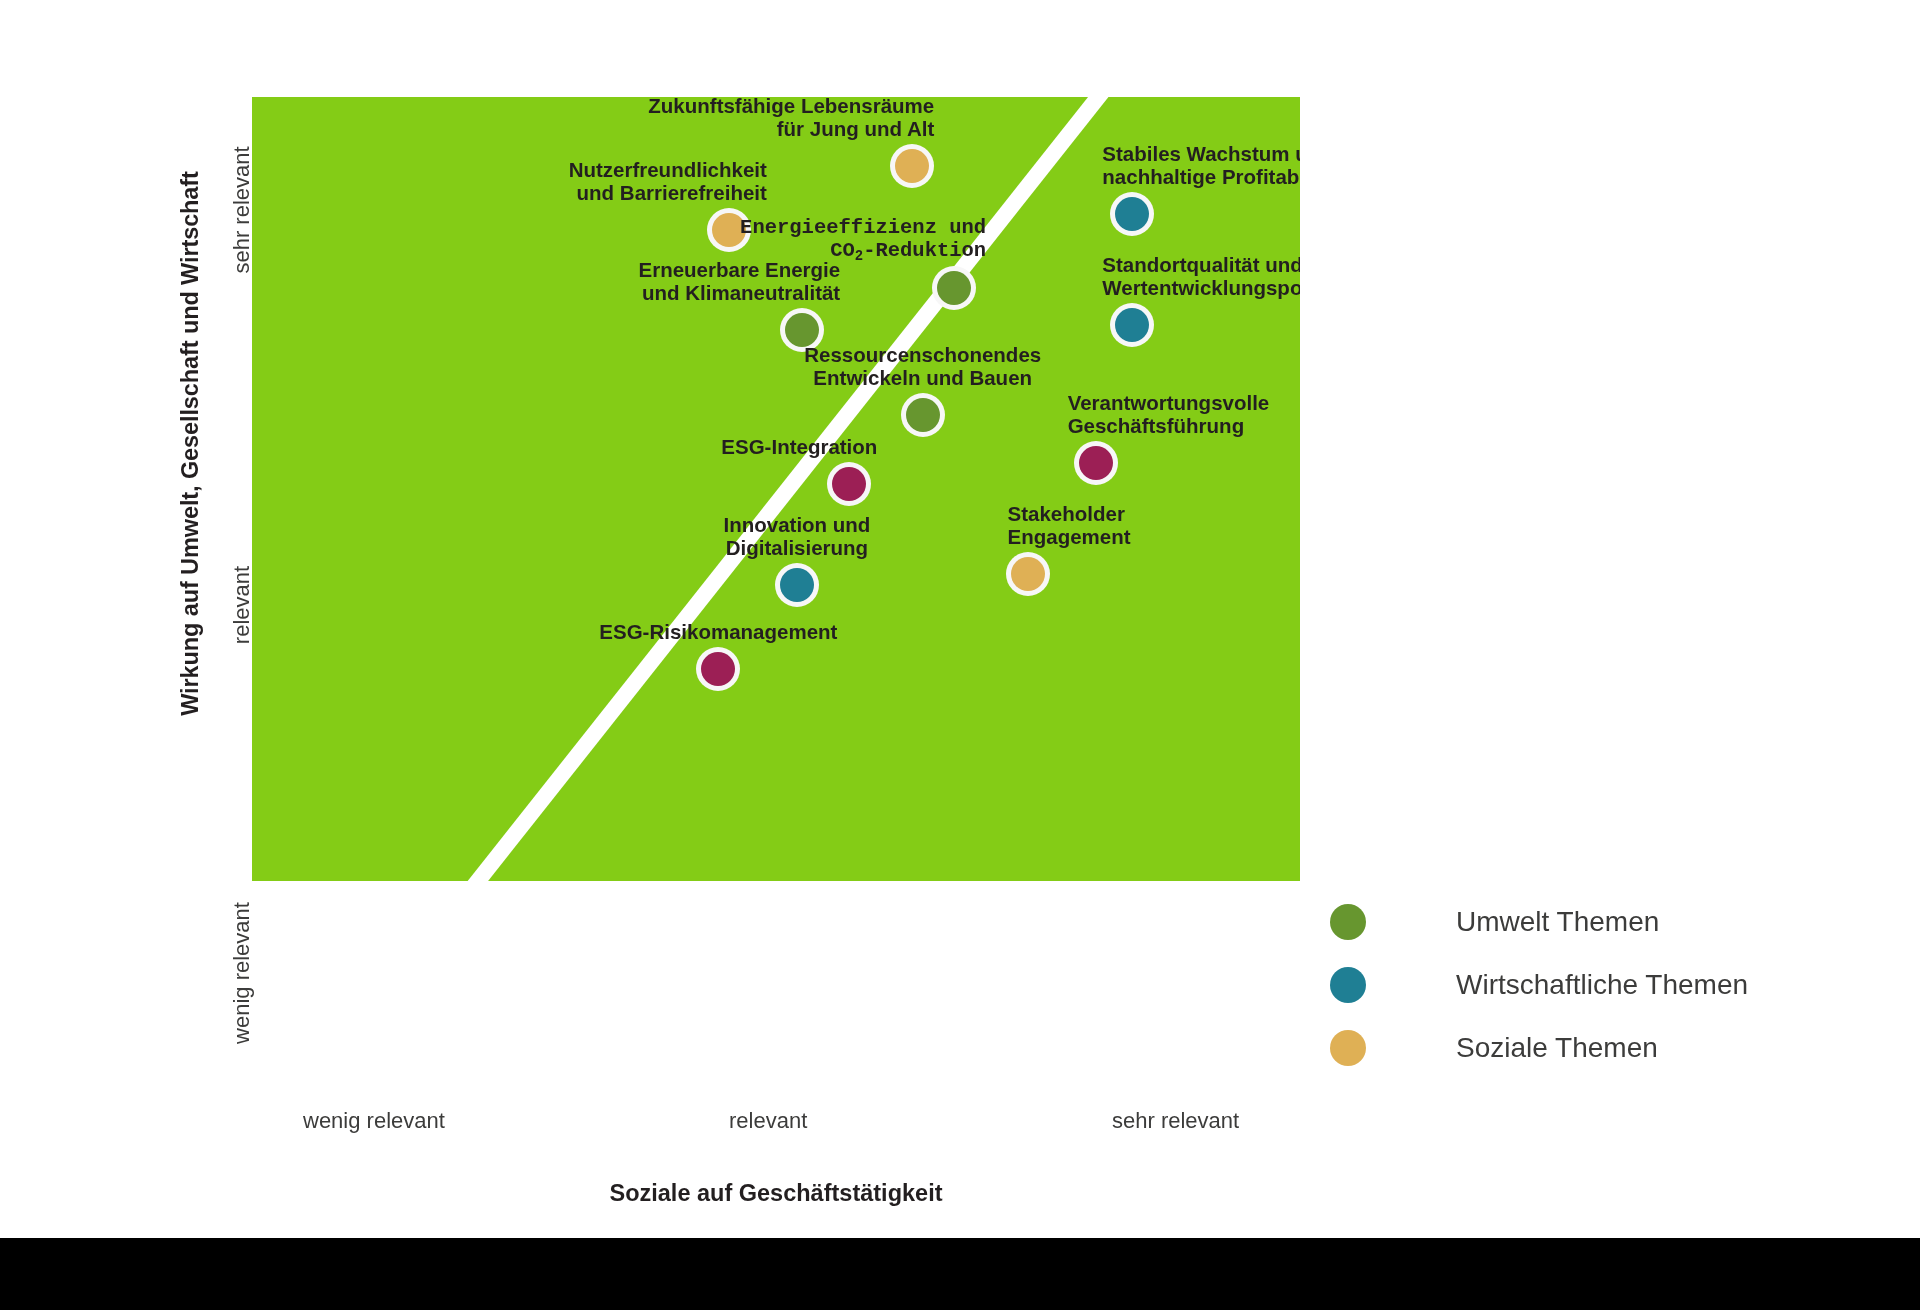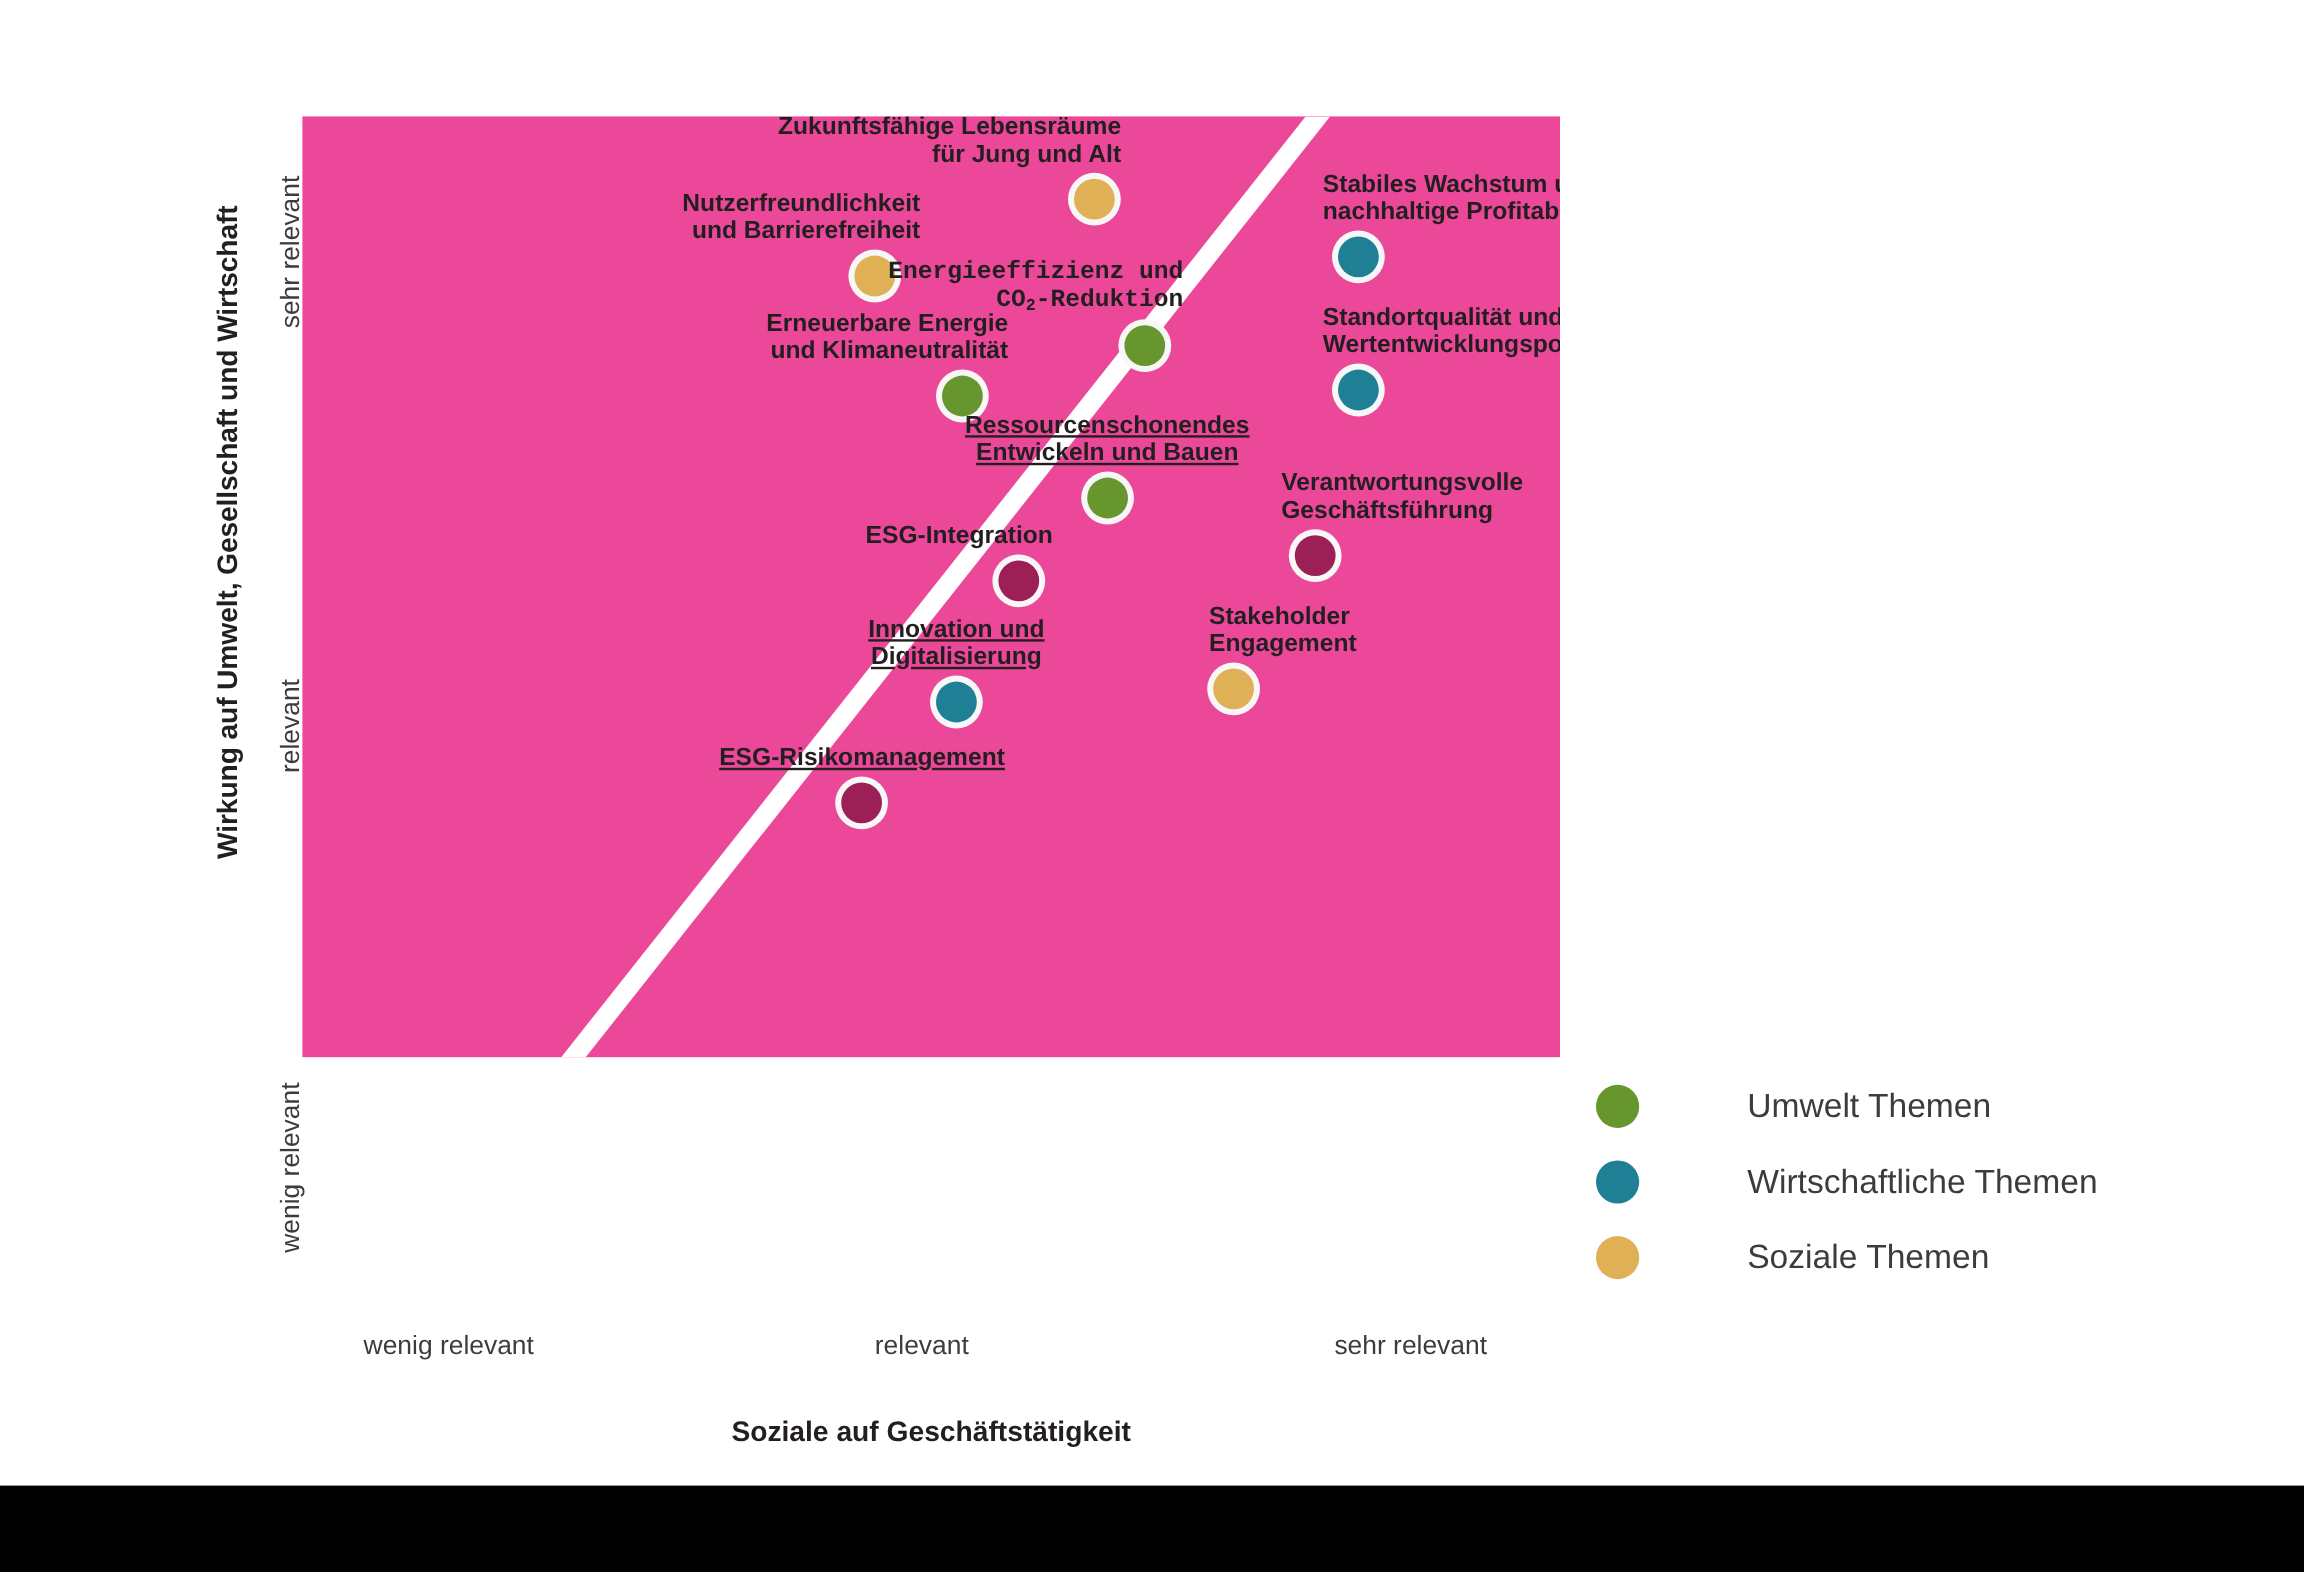--- a/index.html
+++ b/index.html
@@ -16,21 +16,21 @@
   .footer-band{
     position:absolute;left:0;top:1238px;width:1920px;height:72px;
     background:#000000;
   }
 
   
   .plot-panel{
     position:absolute;
     left:252px; top:97px;
     width:1048px; height:784px;
-    background:#ec4899;
+    background:#84cc16;
     overflow:hidden;
   }
   
   .diagonal{
     position:absolute;
     left:-60px;
     top:0px;
     width:1300px;
     height:1500px;
     pointer-events:none;
@@ -90,21 +90,21 @@
     position:absolute;
     font-size:20.5px;
     font-weight:bold;
     color:#231f20;
     line-height:1.13;
     white-space:pre;
     transform:translate(-50%,-100%);
   }
   .point-label.align-right{transform:translate(-100%,-100%);text-align:right;}
   .point-label.align-left{transform:translate(0,-100%);text-align:left;}
-  .point-label.center{text-align:center;text-decoration:underline;}
+  .point-label.center{text-align:center;}
 
   
   .legend{
     position:absolute;
     left:1330px; top:890px;
     width:560px;
   }
   .legend-row{
     display:flex;align-items:center;
     height:63px;

